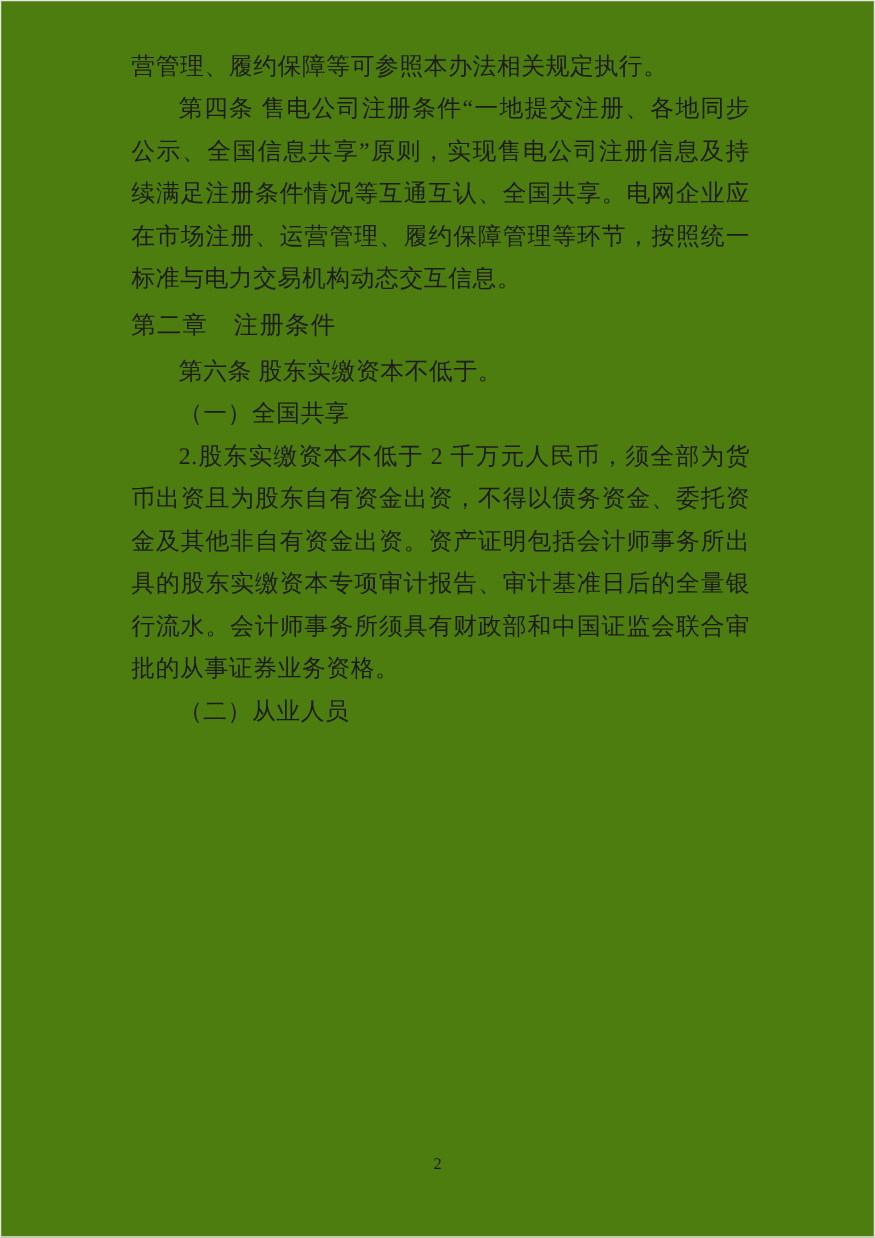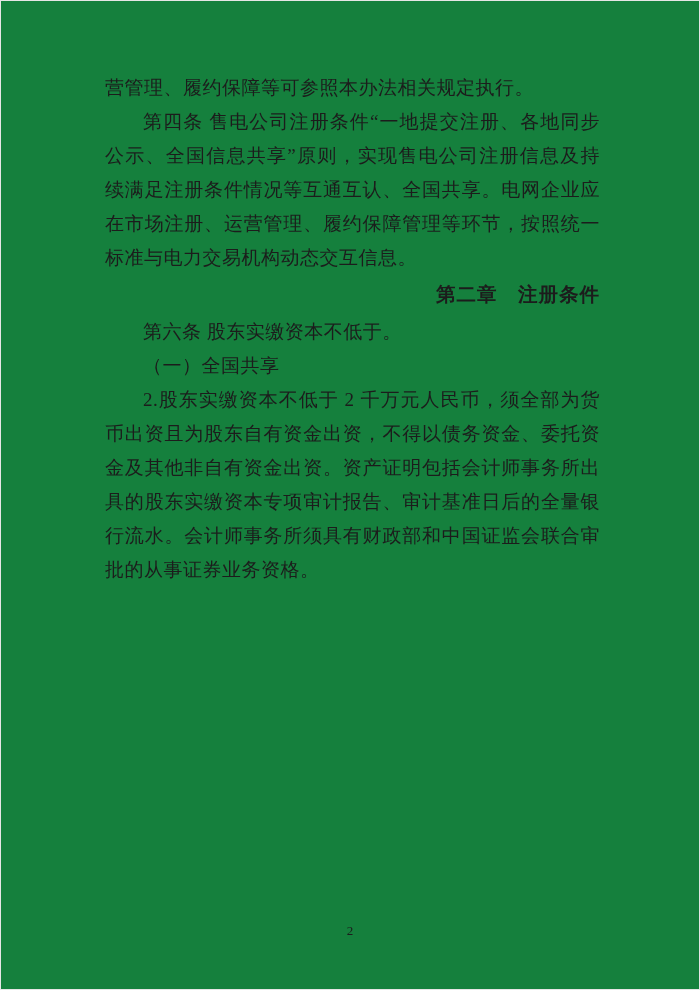--- a/index.html
+++ b/index.html
@@ -5,40 +5,40 @@
   * { margin: 0; padding: 0; box-sizing: border-box; }
   html, body {
     width: 700px;
     background: #fafafa;
     font-family: "Liberation Serif", "DejaVu Serif", serif;
   }
   .page {
     position: relative;
     width: 700px;
     height: 990px;
-    background: #15803d;
+    background: #4d7c0f;
     border: 1px solid #e6e6e6;
-    padding: 70px 99px 0 104px;
+    padding: 36px 99px 0 104px;
     color: #1c1c1c;
     overflow: hidden;
   }
   .para {
     font-size: 19px;
     line-height: 34px;
     text-align: justify;
     letter-spacing: 0.5px;
   }
   .para.indent { text-indent: 2em; }
   .para.continuation { text-indent: 0; }
   .para b { font-weight: normal; }
   .chapter-heading {
     font-size: 19.5px;
     line-height: 34px;
-    font-weight: bold;
-    text-align: right;
+    font-weight: normal;
+    text-align: left;
     letter-spacing: 1px;
     margin: 3px 0 3px 0;
   }
   .page-number {
     position: absolute;
     left: 0;
     right: 0;
     bottom: 50px;
     text-align: center;
     font-size: 13px;
@@ -57,17 +57,18 @@
 
   <h2 class="chapter-heading">第二章　注册条件</h2>
 
   <p class="para indent"><b>第六条</b><span> 股东实缴资本不低于。</span></p>
 
   <p class="para indent"><span>（一）全国共享</span></p>
 
 
   <p class="para indent"><span>2.股东实缴资本不低于 2 千万元人民币，须全部为货币出资且为股东自有资金出资，不得以债务资金、委托资金及其他非自有资金出资。资产证明包括会计师事务所出具的股东实缴资本专项审计报告、审计基准日后的全量银行流水。会计师事务所须具有财政部和中国证监会联合审批的从事证券业务资格。</span></p>
 
+  <p class="para indent"><span>（二）从业人员</span></p>
 
 
   <div class="page-number">2</div>
 
 </div>
 
 </body></html>

